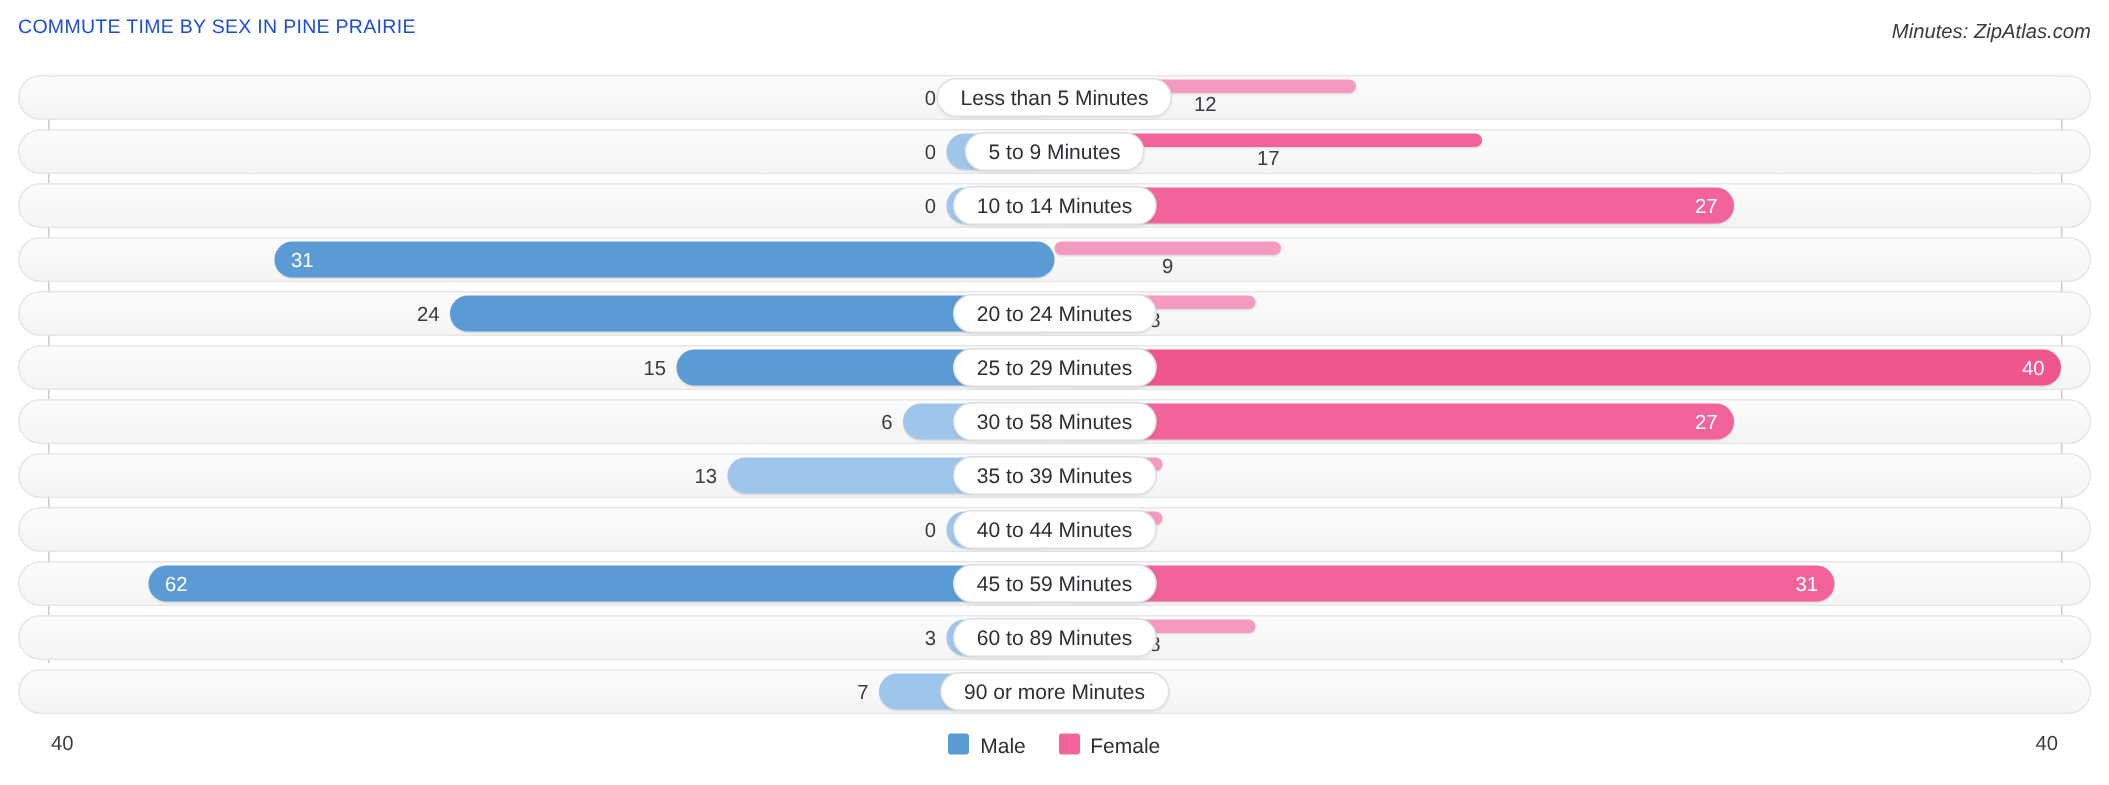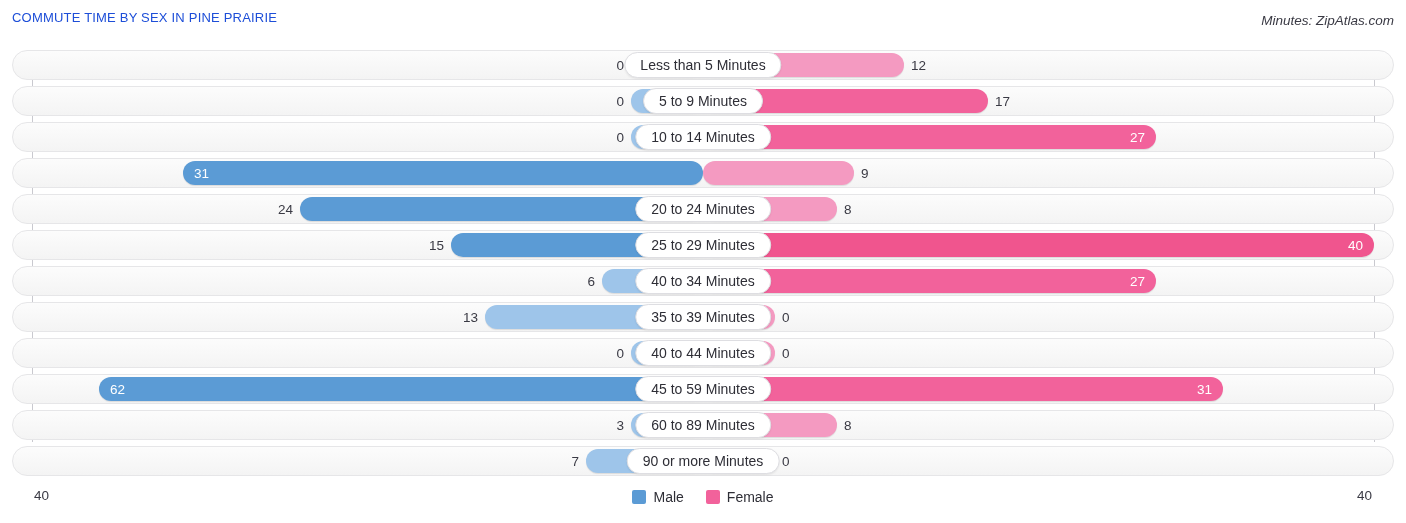--- a/index.html
+++ b/index.html
@@ -52,21 +52,21 @@
     border-radius: 15px;
   }
 
   
   .half { position: absolute; top: 2px; height: 24px; }
   .half.left  { left: 2px;  right: 50%; }
   .half.right { left: 50%;  right: 2px; }
 
   .bar-wrap { position: absolute; top: 0; height: 24px; display: flex; align-items: center; }
   .bar-wrap.left  { right: 0; flex-direction: row-reverse; }
-  .bar-wrap.right { left: 0;  flex-direction: row; }
+  .bar-wrap.right { left: 0;  flex-direction: column; }
 
   .bar {
     height: 24px;
     border-radius: 12px;
     position: relative;
     display: flex; align-items: center;
     box-shadow: 0 1px 1px rgba(0,0,0,.10);
   }
   .bar.male   { background: #9ec5ea; }
   .bar.male.strong   { background: #5b9bd5; }
@@ -109,21 +109,21 @@
     position: absolute; top: 5px;
     font-size: 13.5px; color: #3a3a44;
   }
   .axis-tick.left  { left: 34px; }
   .axis-tick.right { right: 34px; }
 
   .legend {
     position: absolute; left: 0; right: 0; top: 6px;
     display: flex; justify-content: center; align-items: center; gap: 22px;
   }
-  .legend-item { display: flex; align-items: center; gap: 7px; }
+  .legend-item { display: flex; align-items: flex-start; gap: 7px; }
   .swatch { width: 14px; height: 14px; border-radius: 2px; display: block; }
   .swatch.male   { background: #5b9bd5; }
   .swatch.female { background: #f2629b; }
   .legend-label { font-size: 14px; color: #2e2e36; }
 </style>
 </head>
 <body>
 
 <div class="chart-root">
 
@@ -235,21 +235,21 @@
               <span class="val-out">6</span>
             </div>
           </div>
           <div class="half right">
             <div class="bar-wrap right">
               <div class="bar female strong" style="width: 453px;">
                 <span class="val-in">27</span>
               </div>
             </div>
           </div>
-          <div class="center-label">40 to 34 Minutes</div>
+          <div class="center-label">30 to 58 Minutes</div>
         </div>
         <div class="row">
           <div class="half left">
             <div class="bar-wrap left">
               <div class="bar male" style="width: 218px;"></div>
               <span class="val-out">13</span>
             </div>
           </div>
           <div class="half right">
             <div class="bar-wrap right">

